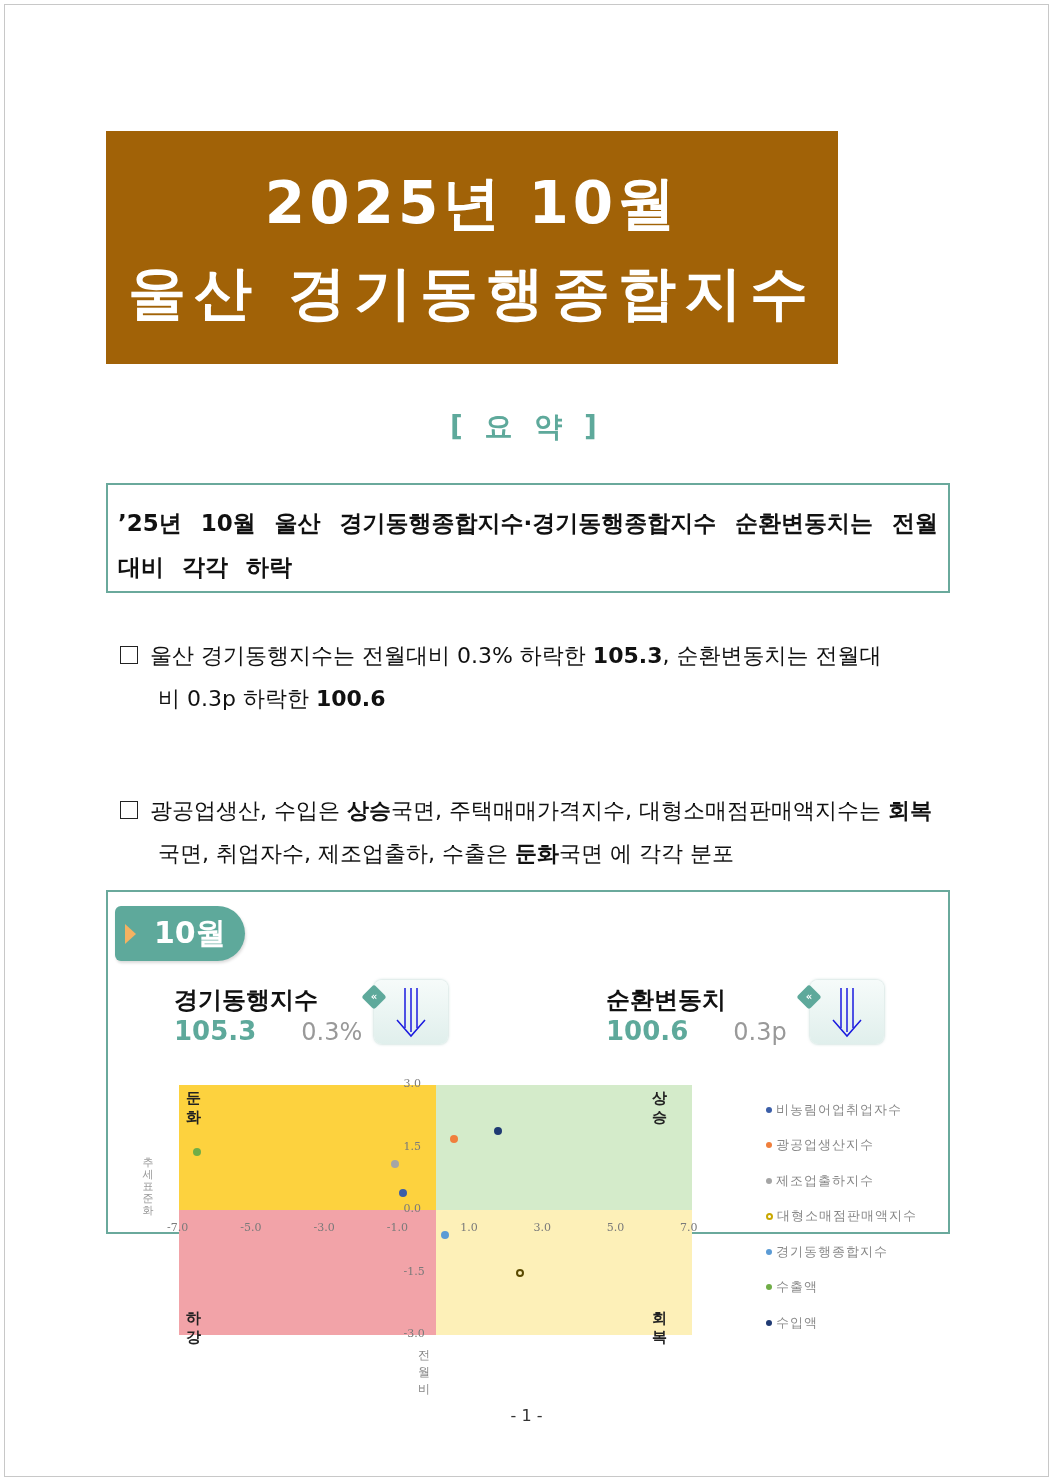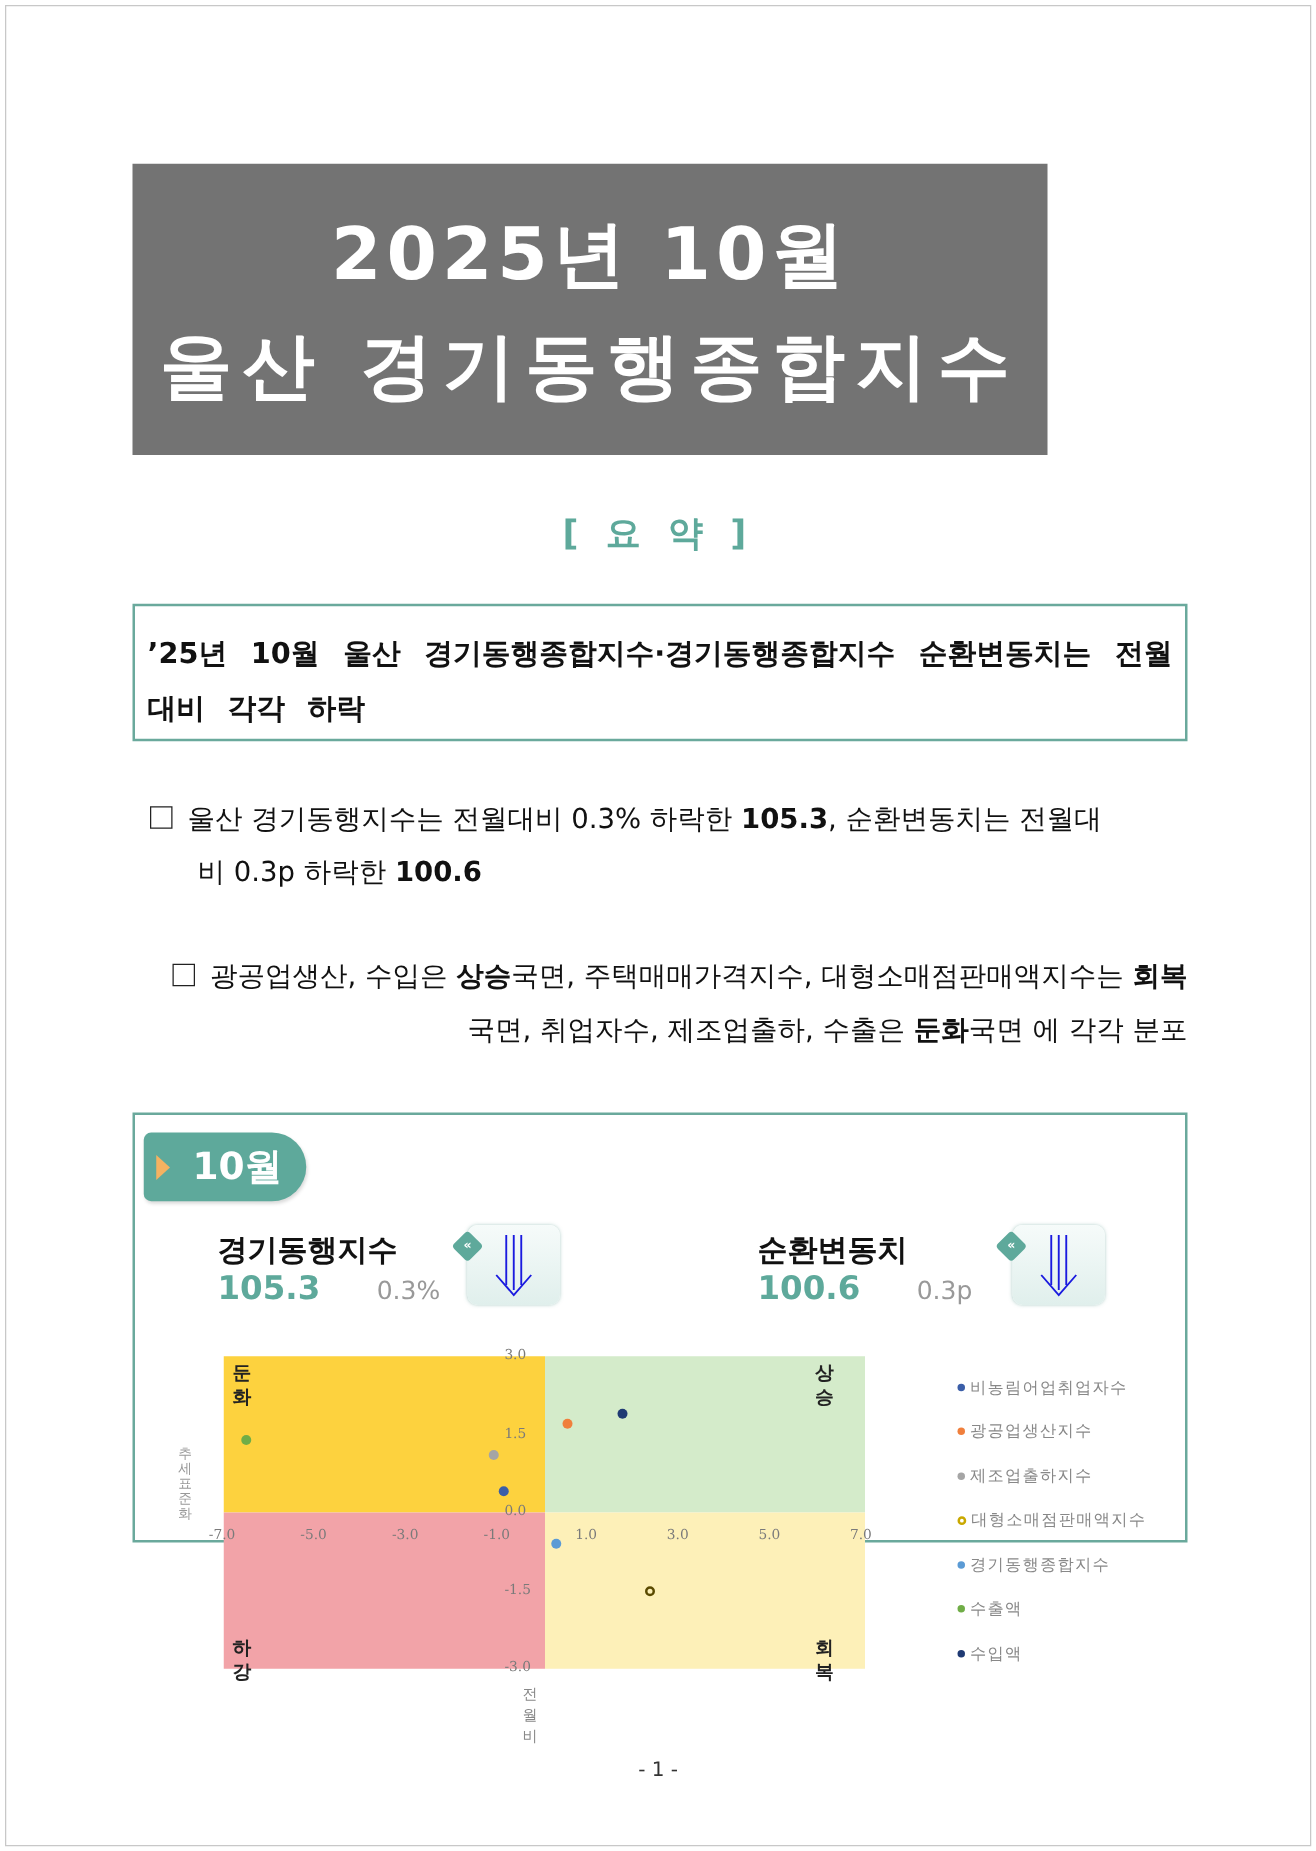--- a/index.html
+++ b/index.html
@@ -1,44 +1,44 @@
 <!DOCTYPE html>
 <html><head>
 <meta charset="utf-8">
 <style>
   * { box-sizing: border-box; margin: 0; padding: 0; }
   html, body { width: 1053px; height: 1481px; background: #ffffff; }
   body { font-family: "DejaVu Sans", "Liberation Sans", sans-serif; color: #111; position: relative; overflow: hidden; }
   .page-frame { position: absolute; left: 4px; top: 4px; width: 1045px; height: 1473px; border: 1px solid #c8c8c8; }
 
-  .title-banner { position: absolute; left: 106px; top: 131px; width: 732px; height: 233px; background: #737373; display: flex; flex-direction: column; align-items: center; justify-content: center; color: #fff; }
+  .title-banner { position: absolute; left: 106px; top: 131px; width: 732px; height: 233px; background: #a16207; display: flex; flex-direction: column; align-items: center; justify-content: center; color: #fff; }
   .title-line1 { font-size: 58px; font-weight: bold; letter-spacing: 4px; line-height: 90px; }
   .title-line2 { font-size: 58px; font-weight: bold; letter-spacing: 8px; line-height: 90px; }
 
   .summary-heading { position: absolute; left: 0; top: 408px; width: 1053px; text-align: center; font-size: 28px; font-weight: bold; color: #5ea99b; letter-spacing: 6px; }
 
   .headline-box { position: absolute; left: 106px; top: 483px; width: 844px; height: 110px; border: 2px solid #6aa99c; padding: 16px 10px 16px 10px; }
   .headline-text { font-size: 23px; font-weight: bold; line-height: 44px; text-align: justify; word-spacing: 10px; }
 
   .bullet { position: absolute; left: 120px; width: 830px; font-size: 22px; line-height: 43px; }
   .bullet-1 { top: 634px; }
-  .bullet-2 { top: 760px; text-align: right; }
+  .bullet-2 { top: 789px; }
   .bullet .box { display: inline-block; width: 18px; height: 18px; border: 1.5px solid #222; margin-right: 12px; vertical-align: -1px; }
   .bullet .indent { padding-left: 38px; display: block; }
   .bullet b { font-weight: 900; }
 
   .panel { position: absolute; left: 106px; top: 890px; width: 844px; height: 344px; border: 2px solid #6aa99c; }
   .month-tab { position: absolute; left: 7px; top: 14px; width: 130px; height: 55px; background: #5ea99b; border-radius: 6px 28px 28px 6px; box-shadow: 1px 2px 3px rgba(0,0,0,0.15); display: flex; align-items: center; }
   .month-tab .tri { width: 0; height: 0; border-top: 10px solid transparent; border-bottom: 10px solid transparent; border-left: 11px solid #f5b261; margin-left: 10px; }
   .month-tab .lbl { color: #fff; font-size: 30px; font-weight: bold; margin-left: 18px; }
 
   .kpi { position: absolute; }
   .kpi-title { font-size: 24px; font-weight: bold; color: #111; }
   .kpi-value { font-size: 26px; font-weight: bold; color: #5ea99b; display: inline-block; }
-  .kpi-change { font-size: 20px; color: #999; display: inline-block; margin-left: 40px; text-align: right; }
+  .kpi-change { font-size: 24px; color: #999; display: inline-block; margin-left: 40px; text-align: right; }
   .kpi-left { left: 66px; top: 92px; }
   .kpi-right { left: 498px; top: 92px; }
   .arrow-box { position: absolute; width: 74px; height: 64px; border-radius: 8px; background: linear-gradient(#f6fbfa, #e0efec); box-shadow: 0 0 3px rgba(100,160,150,0.5); }
   .arrow-left { left: 266px; top: 88px; }
   .arrow-right { left: 702px; top: 88px; }
   .chev { position: absolute; width: 18px; height: 18px; background: #5ea99b; transform: rotate(45deg); border-radius: 3px; color: #fff; font-size: 10px; }
   .chev span { display: block; transform: rotate(-45deg); text-align: center; line-height: 18px; font-weight: bold; }
   .chev-left { left: 257px; top: 96px; }
   .chev-right { left: 692px; top: 96px; }
 

